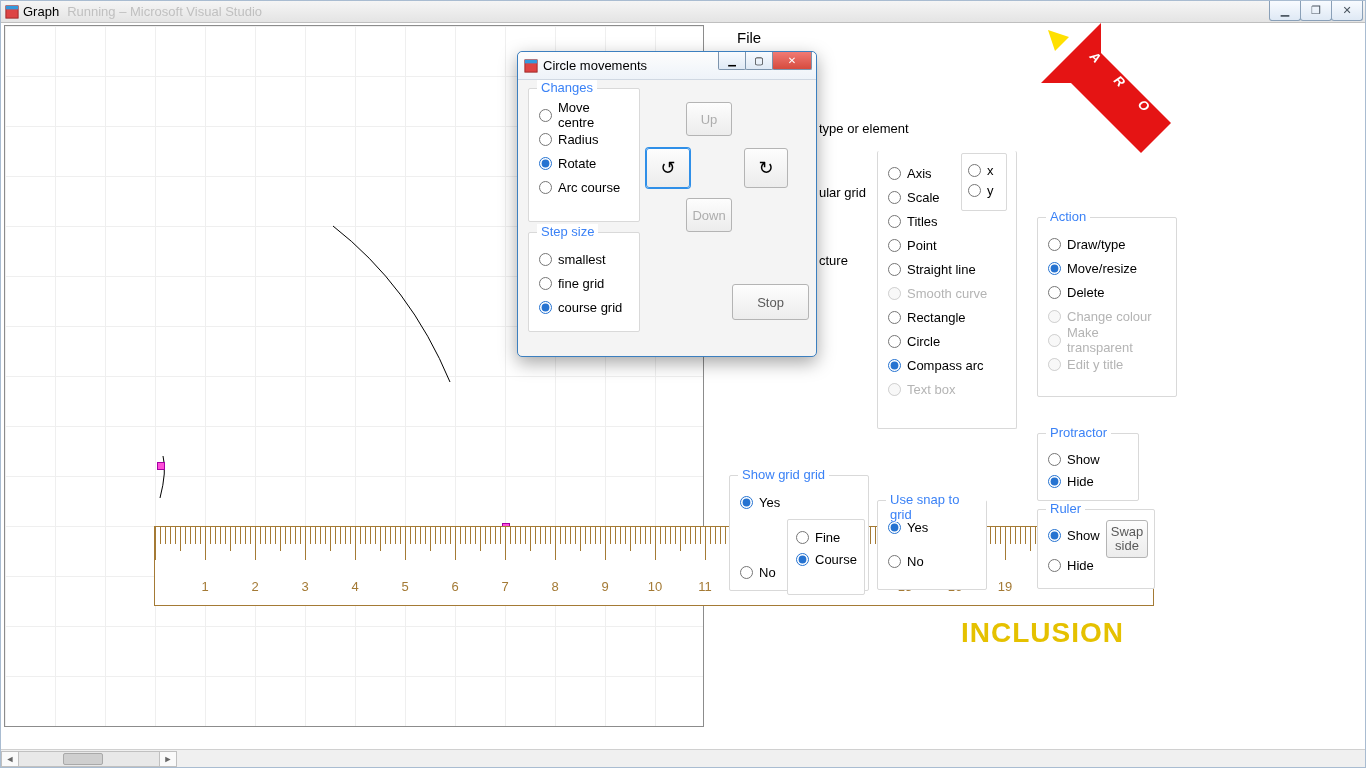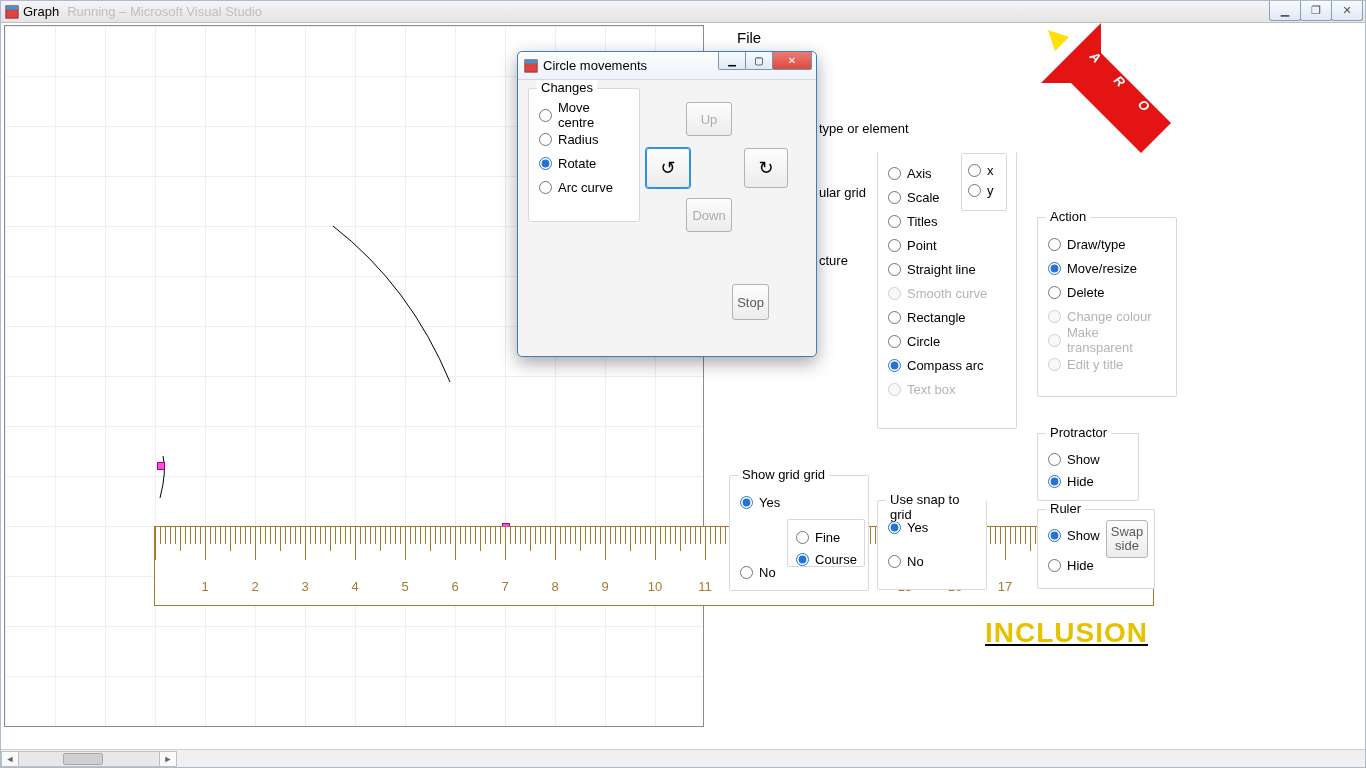--- a/index.html
+++ b/index.html
@@ -36,34 +36,34 @@
 .ruler .tick       { position:absolute; top:0; width:1px; background:#a47a35; }
 .ruler .tick.minor { height:17px; }
 .ruler .tick.half  { height:24px; }
 .ruler .tick.major { height:33px; }
 .ruler .num        { position:absolute; top:52px; font-size:13px; color:#a47a35; transform:translateX(-50%); }
 
 
 .menu-file         { position:absolute; left:736px; top:28px; font-size:15px; color:#000; }
 
 .groupbox          { position:absolute; border:1px solid #d9d9d9; border-radius:2px; padding:14px 10px 10px 10px; background:#fff; }
-.groupbox > .label { position:absolute; top:-9px; left:8px; background:#fff; padding:0 4px; color:#000000; }
+.groupbox > .label { position:absolute; top:-9px; left:8px; background:#fff; padding:0 4px; color:#3b82f6; }
 .radio-row         { display:flex; align-items:center; gap:6px; height:24px; color:#000; }
 .radio-row input   { accent-color:#2673d1; margin:0; }
 .radio-row.disabled{ color:#b4b4b4; }
 
 .btn-grey          { border:1px solid #b4b4b4; background:linear-gradient(#fdfdfd,#ececec);
                      border-radius:3px; color:#5a5a5a; display:flex; align-items:center; justify-content:center; }
 .btn-grey.disabled { color:#adadad; }
 
 
 .aro               { position:absolute; left:1040px; top:22px; width:140px; height:140px; pointer-events:none; }
 
 
-.inclusion         { position:absolute; left:984px; top:618px; line-height:1.0;text-decoration:underline; }
+.inclusion         { position:absolute; left:960px; top:618px; line-height:1.0; }
 .inclusion .l1     { font-size:28px; font-weight:800; color:#e5c100; letter-spacing:1px; }
 .inclusion .l2     { font-size:28px; font-weight:700; color:#808080; letter-spacing:1px; }
 
 
 .dialog-shadow     { position:absolute; left:516px; top:50px; width:300px; height:306px;
                      border:1px solid #3c7fbf; border-radius:5px;
                      box-shadow:0 6px 18px rgba(0,0,0,.35);
                      background:#f4f4f4; }
 .dialog-titlebar   { height:28px; display:flex; align-items:center; padding-left:6px;
                      background:linear-gradient(#fdfdfd,#eef3f9);
@@ -330,21 +330,21 @@
         <span class="num" style="left: 200px;">4</span>
         <span class="num" style="left: 250px;">5</span>
         <span class="num" style="left: 300px;">6</span>
         <span class="num" style="left: 350px;">7</span>
         <span class="num" style="left: 400px;">8</span>
         <span class="num" style="left: 450px;">9</span>
         <span class="num" style="left: 500px;">10</span>
         <span class="num" style="left: 550px;">11</span>
         <span class="num" style="left: 750px;">15</span>
         <span class="num" style="left: 800px;">16</span>
-        <span class="num" style="left: 850px;">17</span>
+        <span class="num" style="left: 850px;">19</span>
       </div>
   </div>
 
   <span class="menu-file">File</span>
 
   <span style="position:absolute;left:818px;top:120px;color:#000">type or element</span>
   <span style="position:absolute;left:818px;top:184px;color:#000">ular grid</span>
   <span style="position:absolute;left:818px;top:252px;color:#000">cture</span>
 
   <div class="groupbox" style="left:876px; top:150px; width:140px; height:278px; border-top:none; padding-top:10px">
@@ -434,21 +434,21 @@
     <div class="radio-row">
         <input type="radio" checked="" style="">
         <span>Yes</span>
       </div>
     <div style="height:46px"></div>
     <div class="radio-row">
         <input type="radio" style="">
         <span>No</span>
       </div>
   </div>
-  <div class="groupbox" style="left:786px; top:518px; width:78px; height:48px; padding:6px 8px">
+  <div class="groupbox" style="left:786px; top:518px; width:78px; height:76px; padding:6px 8px">
     <div class="radio-row" style="height:22px">
         <input type="radio" style="">
         <span>Fine</span>
       </div>
     <div class="radio-row" style="height:22px">
         <input type="radio" checked="" style="">
         <span>Course</span>
       </div>
   </div>
 
@@ -530,36 +530,51 @@
         <div class="radio-row">
             <input type="radio" style="">
             <span>Radius</span>
           </div>
         <div class="radio-row">
             <input type="radio" checked="" style="">
             <span>Rotate</span>
           </div>
         <div class="radio-row">
             <input type="radio" style="">
-            <span>Arc curve</span>
-          </div>
-      </div>
-
+            <span>Arc course</span>
+          </div>
+      </div>
+
+      <div class="groupbox" style="left:0; top:144px; width:112px; height:100px">
+        <span class="label">Step size</span>
+        <div class="radio-row">
+            <input type="radio" style="">
+            <span>smallest</span>
+          </div>
+        <div class="radio-row">
+            <input type="radio" style="">
+            <span>fine grid</span>
+          </div>
+        <div class="radio-row">
+            <input type="radio" checked="" style="">
+            <span>course grid</span>
+          </div>
+      </div>
 
       <div class="btn-grey disabled" style="position:absolute; left:158px; top:14px; width:46px; height:34px">
           <span>Up</span>
         </div>
       <div class="btn-grey disabled" style="position:absolute; left:158px; top:110px; width:46px; height:34px">
           <span>Down</span>
         </div>
 
       <div class="rot-btn selected" style="position:absolute; left:118px; top:60px">↺</div>
       <div class="rot-btn" style="position:absolute; left:216px; top:60px">↻</div>
 
-      <div class="btn-grey" style="position:absolute; left:204px; top:196px; width:37px; height:36px">
+      <div class="btn-grey" style="position:absolute; left:204px; top:196px; width:77px; height:36px">
           <span>Stop</span>
         </div>
     </div>
   </div>
 
   <div class="hscroll">
     <div class="arrow">◄</div>
     <div class="track">
       <div class="thumb"></div>
     </div>

